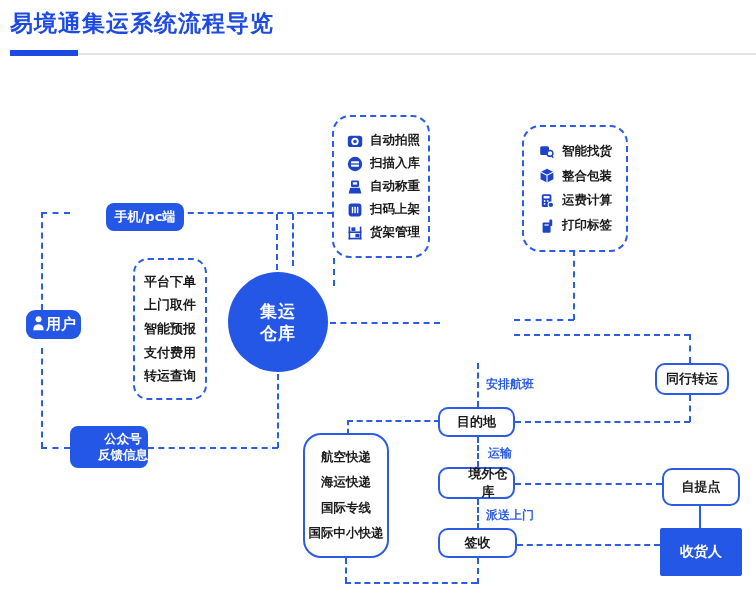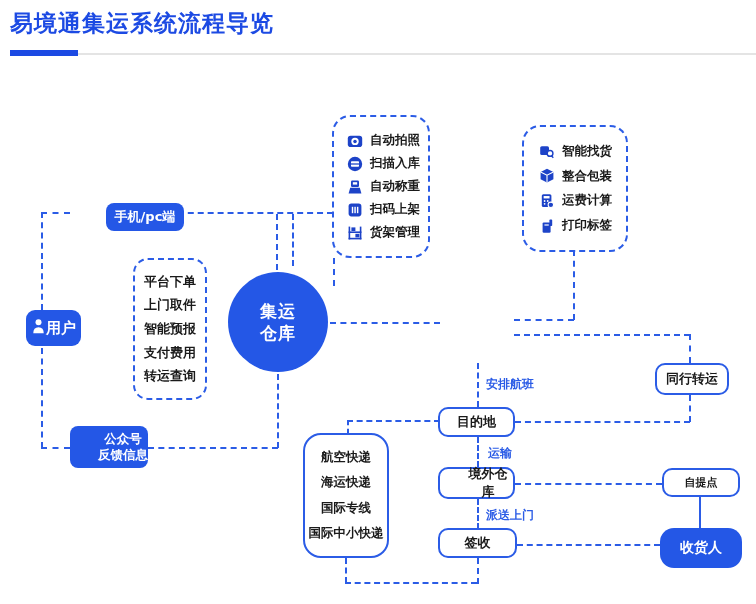--- a/index.html
+++ b/index.html
@@ -47,21 +47,21 @@
   .packout{position:absolute;left:440px;top:279px;width:74px;height:83px;background:#fff;
     border:2px solid var(--blue);border-radius:16px;text-align:center;padding-top:9px;}
   .packout .main{font-size:13px;font-weight:700;color:var(--ink);}
   .packout .sub{font-size:12px;font-weight:700;color:var(--blue);line-height:15px;margin-top:10px;}
 
   .channels{position:absolute;left:303px;top:433px;width:86px;height:125px;background:#fff;
     border:2px solid var(--blue);border-radius:18px;display:flex;flex-direction:column;
     justify-content:space-around;align-items:center;padding:10px 6px;}
   .channels span{font-size:12.5px;font-weight:700;color:var(--ink);white-space:nowrap;}
 
-  .user-box{position:absolute;left:26px;top:310px;width:55px;height:36px;background:var(--fill);
+  .user-box{position:absolute;left:26px;top:310px;width:55px;height:29px;background:var(--fill);
     border-radius:9px;color:#fff;display:flex;align-items:center;justify-content:center;
     font-size:15px;font-weight:700;}
 </style>
 </head>
 <body>
 
 <div class="stage">
 
   <div class="title">易境通集运系统流程导览</div>
   <div class="title-bar"></div>
@@ -242,29 +242,29 @@
   </div>
 
   <div class="outline-box" style="left:655px;top:363px;width:74px;height:32px;font-size:13px;">
     <span>同行转运</span>
   </div>
 
   <div class="outline-box" style="left:438px;top:467px;width:77px;height:32px;font-size:13px;padding-left:23px;">
     <span>境外仓库</span>
   </div>
 
-  <div class="outline-box" style="left:662px;top:468px;width:78px;height:29px;font-size:11px;">
+  <div class="outline-box" style="left:662px;top:468px;width:78px;height:38px;font-size:13px;">
     <span>自提点</span>
   </div>
 
   <div class="outline-box" style="left:438px;top:528px;width:79px;height:30px;font-size:13px;">
     <span>签收</span>
   </div>
 
-  <div class="bluebox" style="left:660px;top:528px;width:82px;height:40px;font-size:14px;border-radius:14px;">
+  <div class="bluebox" style="left:660px;top:528px;width:82px;height:48px;font-size:14px;border-radius:2px;">
     <span>收货人</span>
   </div>
 
   <div class="channels">
     <span>航空快递</span>
     <span>海运快递</span>
     <span>国际专线</span>
     <span>国际中小快递</span>
   </div>
 

